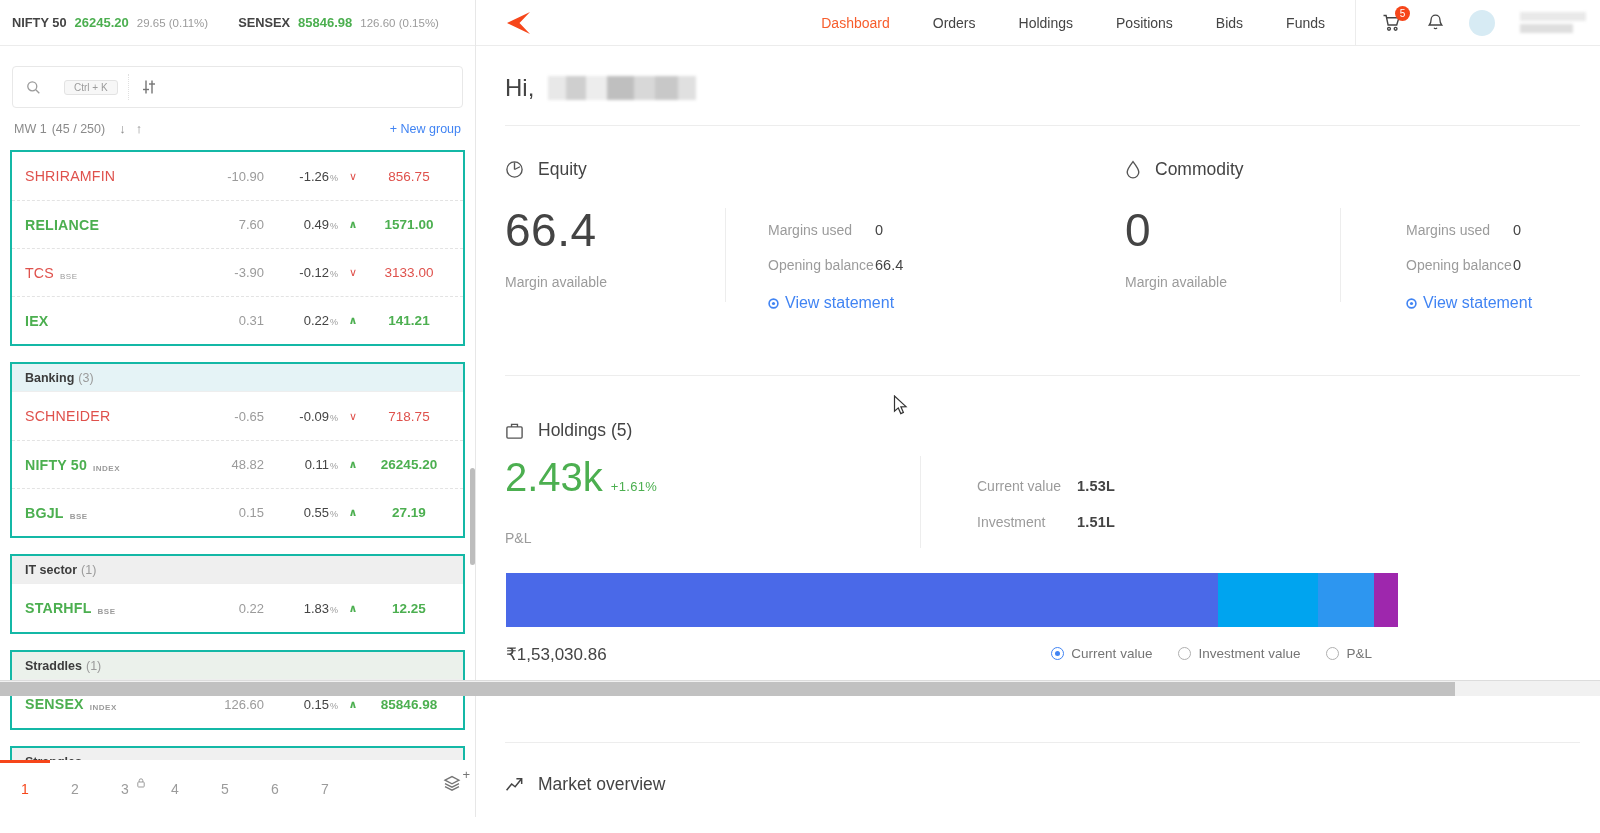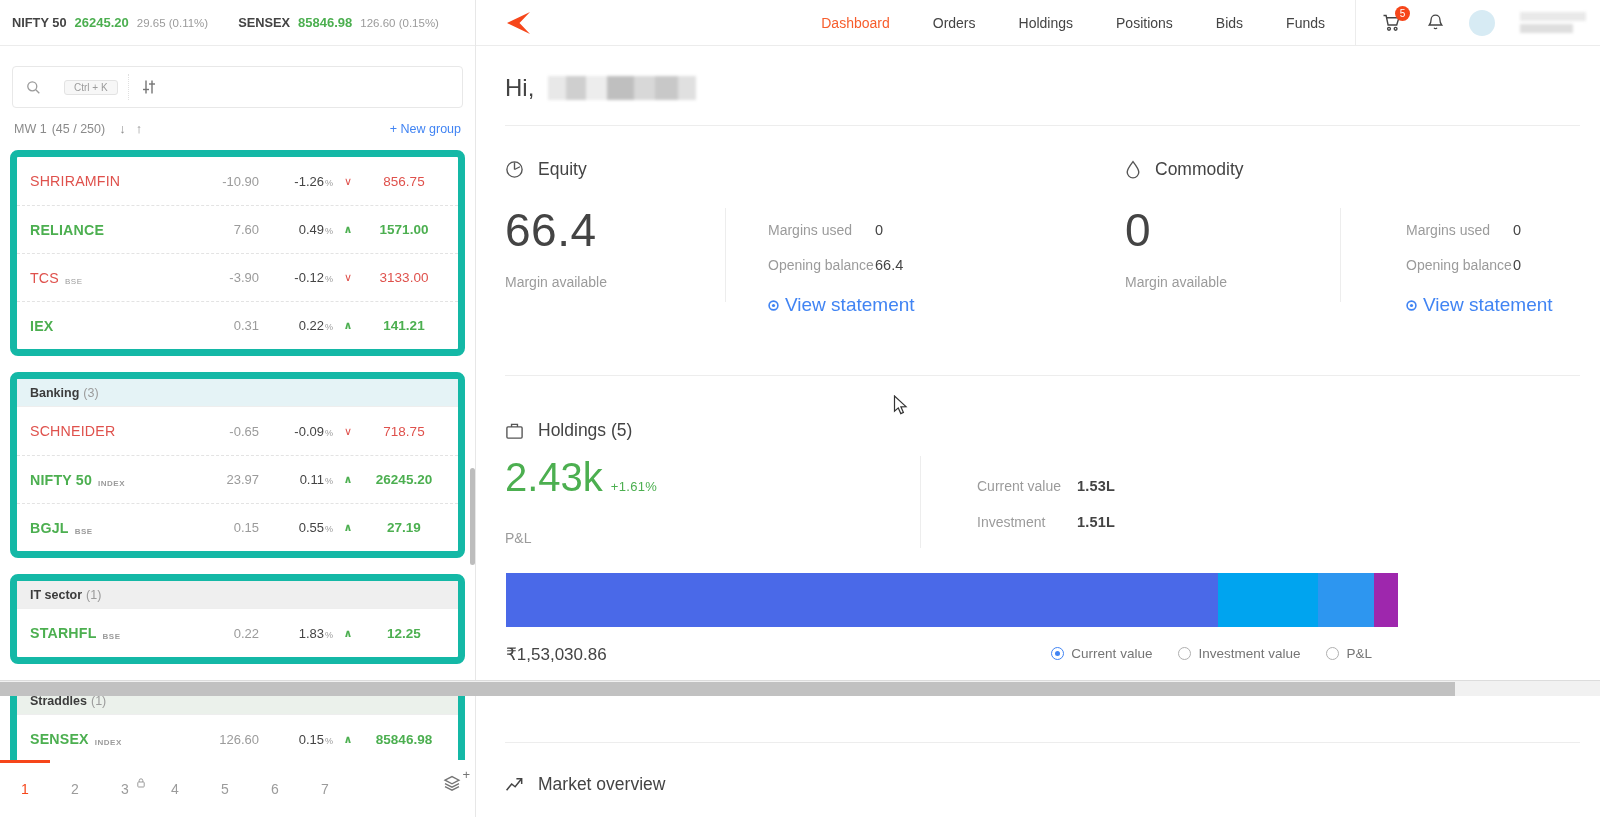--- a/index.html
+++ b/index.html
@@ -23,21 +23,21 @@
   .kbd { border:1px solid #e3e3e3; background:#f7f7f7; border-radius:3px; font-size:10px; color:#9b9b9b; padding:1px 9px; margin:0 10px; white-space:nowrap; }
   .sliders-wrap { border-left:1px dotted #e0e0e0; height:26px; display:flex; align-items:center; padding:0 12px; cursor:pointer; }
 
   .mw-bar { margin:13px 14px 0 14px; display:flex; align-items:center; font-size:12.5px; color:#8b8b8b; }
   .mw-name { margin-right:5px; }
   .mw-count { margin-right:14px; }
   .sort-arrow { color:#8b8b8b; font-size:13px; margin-right:10px; cursor:pointer; }
   .new-group { margin-left:auto; color:#4184f3; font-size:12.5px; cursor:pointer; }
 
   .watchlist { position:absolute; top:150px; left:0; right:0; height:610px; overflow:hidden; }
-  .wl-group { margin:0 10px 16px 10px; border:7px solid #14b8a6; border-radius:8px; background:#fff; overflow:hidden; }
+  .wl-group { margin:0 10px 16px 10px; border:2px solid #14b8a6; border-radius:0; background:#fff; overflow:hidden; }
   .wl-ghead { height:28px; display:flex; align-items:center; padding:0 13px; font-size:12.5px; border-bottom:1px solid #eee; }
   .wl-gname { font-weight:700; color:#3c3c3c; }
   .wl-gcount { color:#9b9b9b; margin-left:4px; }
   .wl-row { height:48px; display:flex; align-items:center; padding:0 13px; cursor:pointer; }
   .wl-row + .wl-row { border-top:1px dashed #e3e3e3; }
   .wl-sym { font-size:14.2px; letter-spacing:.2px; }
   .wl-tag { font-size:8px; color:#9b9b9b; margin-left:6px; letter-spacing:.5px; transform:translateY(1px); display:inline-block; }
   .wl-right { margin-left:auto; display:flex; align-items:center; }
   .wl-chg { width:60px; text-align:right; color:#9b9b9b; font-size:13px; }
   .wl-pct { width:74px; text-align:right; color:#444; font-size:13px; }
@@ -79,21 +79,21 @@
   .hdiv { position:absolute; left:29px; right:20px; height:1px; background:#ededed; }
   .vdiv { position:absolute; width:1px; background:#ededed; }
 
   .sec-head { position:absolute; display:flex; align-items:center; gap:14px; font-size:17.5px; color:#444; }
   .big-num { position:absolute; font-size:46px; font-weight:300; color:#444; line-height:52px; letter-spacing:.5px; }
   .big-label { position:absolute; font-size:14px; color:#9b9b9b; }
   .mtable { position:absolute; }
   .mrow { display:flex; align-items:flex-start; height:35px; }
   .mlabel { width:107px; font-size:14px; color:#9b9b9b; }
   .mvalue { font-size:14.5px; color:#444; }
-  .stmt-link { position:absolute; display:flex; align-items:center; gap:6px; color:#4184f3; font-size:19px; cursor:pointer; }
+  .stmt-link { position:absolute; display:flex; align-items:center; gap:6px; color:#4184f3; font-size:16px; cursor:pointer; }
 
   .pnl-big { position:absolute; font-size:40px; font-weight:300; color:#4caf50; line-height:46px; }
   .pnl-pct { font-size:13px; font-weight:400; color:#4caf50; margin-left:8px; letter-spacing:.3px; }
   .htable .mrow { height:36px; }
   .htable .mlabel { width:100px; }
   .htable .mvalue { font-weight:700; font-size:14.5px; letter-spacing:.2px; }
 
   .hbar { position:absolute; left:30px; top:527px; width:892px; height:54px; display:flex; }
   .hbar .seg { height:100%; }
   .total-val { position:absolute; left:30px; top:598px; font-size:17px; color:#444; }
@@ -205,21 +205,21 @@
             <span class="wl-right">
               <span class="wl-chg">-0.65</span>
               <span class="wl-pct">-0.09<span class="pcs">%</span></span>
               <span class="wl-arrow down">∨</span>
               <span class="wl-price down">718.75</span>
             </span>
           </div>
           <div class="wl-row">
             <span class="wl-sym up">NIFTY 50<span class="wl-tag">INDEX</span></span>
             <span class="wl-right">
-              <span class="wl-chg">23.97</span>
+              <span class="wl-chg">48.82</span>
               <span class="wl-pct">0.11<span class="pcs">%</span></span>
               <span class="wl-arrow up">∧</span>
               <span class="wl-price up">26245.20</span>
             </span>
           </div>
           <div class="wl-row">
             <span class="wl-sym up">BGJL<span class="wl-tag">BSE</span></span>
             <span class="wl-right">
               <span class="wl-chg">0.15</span>
               <span class="wl-pct">0.55<span class="pcs">%</span></span>

